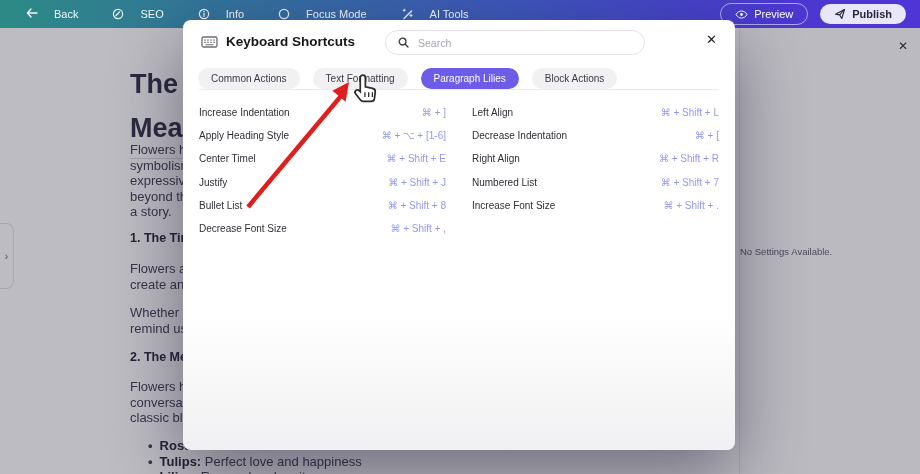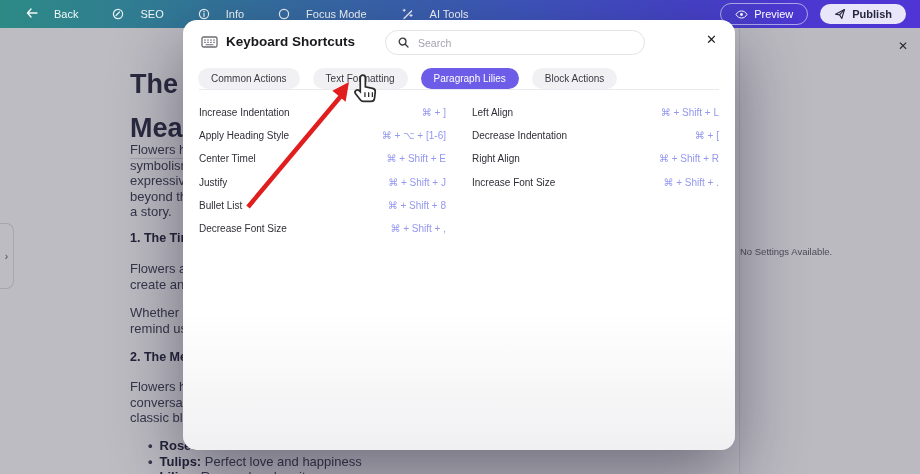--- a/index.html
+++ b/index.html
@@ -30,21 +30,21 @@
   .bullets .dot{font-weight:700;}
   .bullets .b-name{font-weight:700;color:#23253a;}
   .side-handle{position:absolute;left:0;top:195px;width:13px;height:64px;background:#fff;
     border:1px solid #e0e0e6;border-left:none;border-radius:0 8px 8px 0;
     display:flex;align-items:center;justify-content:center;font-size:10px;color:#555;cursor:pointer;}
   
   .overlay{position:absolute;left:0;top:28px;width:920px;height:446px;
     background:rgba(38,34,52,.30);z-index:4;}
   
   .modal{position:absolute;left:183px;top:20px;width:552px;height:430px;z-index:10;
-    border-radius:14px;background:linear-gradient(180deg,#ffffff 0%,#ffffff 68%,#f0f0f2 100%);
+    border-radius:8px;background:linear-gradient(180deg,#ffffff 0%,#ffffff 68%,#f0f0f2 100%);
     box-shadow:0 25px 70px rgba(18,14,40,.45);}
   .m-header{position:relative;height:44px;}
   .m-title-wrap{position:absolute;left:18px;top:14px;display:flex;align-items:center;gap:8px;}
   .m-title{font-size:13.5px;font-weight:700;color:#17171c;}
   .m-search{position:absolute;left:202px;top:10px;width:260px;height:25px;border:1px solid #e3e3e8;
     border-radius:999px;display:flex;align-items:center;gap:7px;padding:0 12px;background:#fff;box-sizing:border-box;}
   .m-search input{border:none;outline:none;flex:1;font-size:10.5px;color:#333;background:transparent;
     font-family:"Liberation Sans",sans-serif;}
   .m-search input::placeholder{color:#a3a3ad;}
   .m-close{position:absolute;right:18px;top:13px;font-size:13px;color:#222;cursor:pointer;line-height:1;}
@@ -242,20 +242,24 @@
       </div>
         <div class="sc-row">
         <span class="sc-label">Decrease Indentation</span>
         <span class="sc-keys">⌘ + [</span>
       </div>
         <div class="sc-row">
         <span class="sc-label">Right Align</span>
         <span class="sc-keys">⌘ + Shift + R</span>
       </div>
         <div class="sc-row">
+        <span class="sc-label">Numbered List</span>
+        <span class="sc-keys">⌘ + Shift + 7</span>
+      </div>
+        <div class="sc-row">
         <span class="sc-label">Increase Font Size</span>
         <span class="sc-keys">⌘ + Shift + .</span>
       </div>
       </div>
   </div>
 
   <svg class="m-annot" viewBox="0 0 552 430">
     <line x1="65" y1="187" x2="158" y2="76" stroke="#e01e1e" stroke-width="4.5"></line>
     <polygon points="166,62 162.6,81.8 149.4,70.8" fill="#e01e1e"></polygon>
   </svg>

